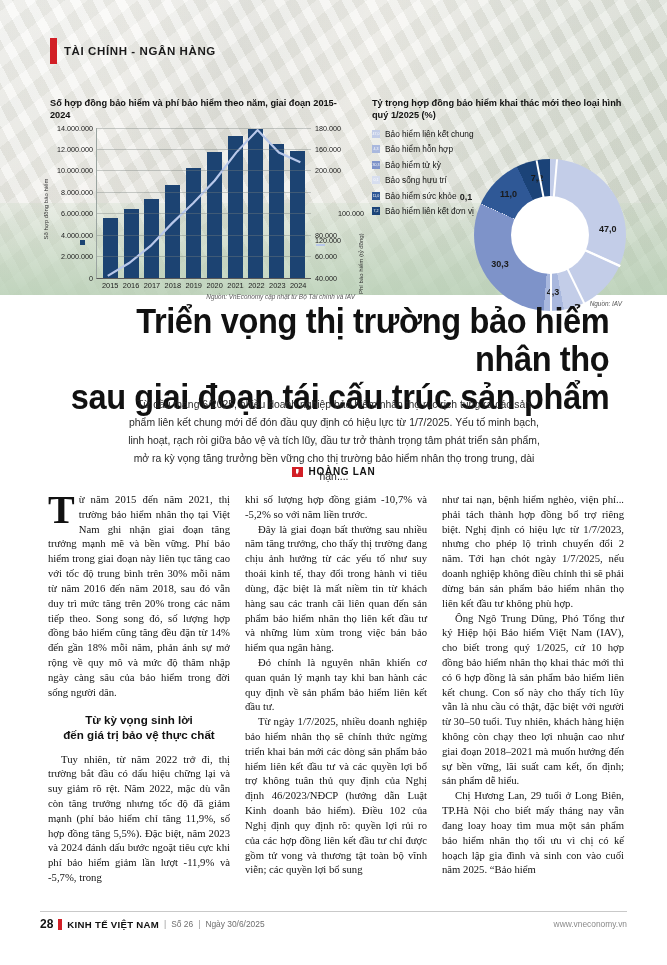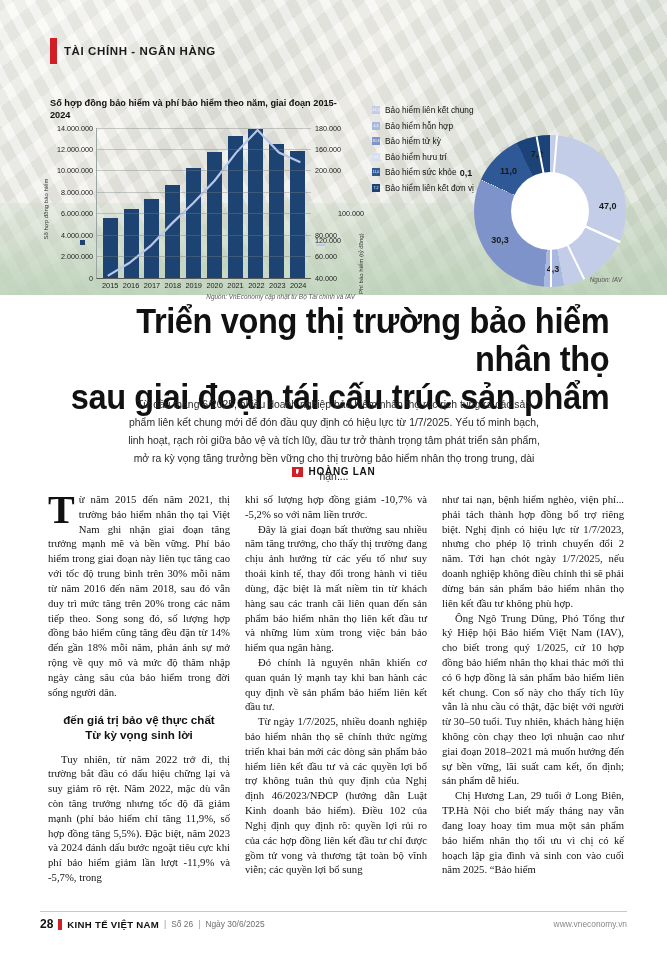--- a/index.html
+++ b/index.html
@@ -173,37 +173,38 @@
           <div class="xlab">2021</div>
           <div class="xlab">2022</div>
           <div class="xlab">2023</div>
           <div class="xlab">2024</div>
         </div>
     </div>
     <div class="srcnote">Nguồn: VnEconomy cập nhật từ Bộ Tài chính và IAV</div>
   </div>
 
   <div class="chart-right">
+    <div class="ch-title">Tỷ trọng hợp đồng bảo hiểm khai thác mới theo loại hình quý 1/2025 (%)</div>
     <div style="position:relative;height:168px;">
       <div class="legend" id="pieLegend">
           <div class="lg-row">
             <span class="lg-sw" style="background: rgb(195, 205, 232);">47,0</span>
             <span class="lg-tx">Bảo hiểm liên kết chung</span>
           </div>
           <div class="lg-row">
             <span class="lg-sw" style="background: rgb(169, 184, 222);">4,3</span>
             <span class="lg-tx">Bảo hiểm hỗn hợp</span>
           </div>
           <div class="lg-row">
             <span class="lg-sw" style="background: rgb(126, 147, 201);">30,3</span>
             <span class="lg-tx">Bảo hiểm tử kỳ</span>
           </div>
           <div class="lg-row">
             <span class="lg-sw" style="background: rgb(215, 222, 239);">0,1</span>
-            <span class="lg-tx">Bảo hiểm hưu trí</span>
+            <span class="lg-tx">Bảo sống hưu trí</span>
           </div>
           <div class="lg-row">
             <span class="lg-sw" style="background: rgb(47, 88, 150);">11,0</span>
             <span class="lg-tx">Bảo hiểm sức khỏe</span>
           </div>
           <div class="lg-row">
             <span class="lg-sw" style="background: rgb(27, 67, 120);">7,2</span>
             <span class="lg-tx">Bảo hiểm liên kết đơn vị</span>
           </div>
         </div>
@@ -241,22 +242,22 @@
     <span class="by-tx">HOÀNG LAN</span>
   </div>
 
   <div class="cols">
 
     <div class="col">
       <div class="bodytext">
         <p class="noind"><span class="dropcap">T</span><span>ừ năm 2015 đến năm 2021, thị trường bảo hiểm nhân thọ tại Việt Nam ghi nhận giai đoạn tăng trưởng mạnh mẽ và bền vững. Phí bảo hiểm trong giai đoạn này liên tục tăng cao với tốc độ trung bình trên 30% mỗi năm từ năm 2016 đến năm 2018, sau đó vẫn duy trì mức tăng trên 20% trong các năm tiếp theo. Song song đó, số lượng hợp đồng bảo hiểm cũng tăng đều đặn từ 14% đến gần 18% mỗi năm, phản ánh sự mở rộng về quy mô và mức độ thâm nhập ngày càng sâu của bảo hiểm trong đời sống người dân.</span></p>
       </div>
       <div class="subhead">
+        <div>Từ kỳ vọng sinh lời</div>
         <div>đến giá trị bảo vệ thực chất</div>
-        <div>Từ kỳ vọng sinh lời</div>
       </div>
       <div class="bodytext">
         <p>Tuy nhiên, từ năm 2022 trở đi, thị trường bắt đầu có dấu hiệu chững lại và suy giảm rõ rệt. Năm 2022, mặc dù vẫn còn tăng trưởng nhưng tốc độ đã giảm mạnh (phí bảo hiểm chỉ tăng 11,9%, số hợp đồng tăng 5,5%). Đặc biệt, năm 2023 và 2024 đánh dấu bước ngoặt tiêu cực khi phí bảo hiểm giảm lần lượt -11,9% và -5,7%, trong</p>
       </div>
     </div>
 
     <div class="col">
       <div class="bodytext">
         <p class="noind">khi số lượng hợp đồng giảm -10,7% và -5,2% so với năm liền trước.</p>
         <p>Đây là giai đoạn bất thường sau nhiều năm tăng trưởng, cho thấy thị trường đang chịu ảnh hưởng từ các yếu tố như suy thoái kinh tế, thay đổi trong hành vi tiêu dùng, đặc biệt là mất niềm tin từ khách hàng sau các tranh cãi liên quan đến sản phẩm bảo hiểm nhân thọ liên kết đầu tư và những lùm xùm trong việc bán bảo hiểm qua ngân hàng.</p>

